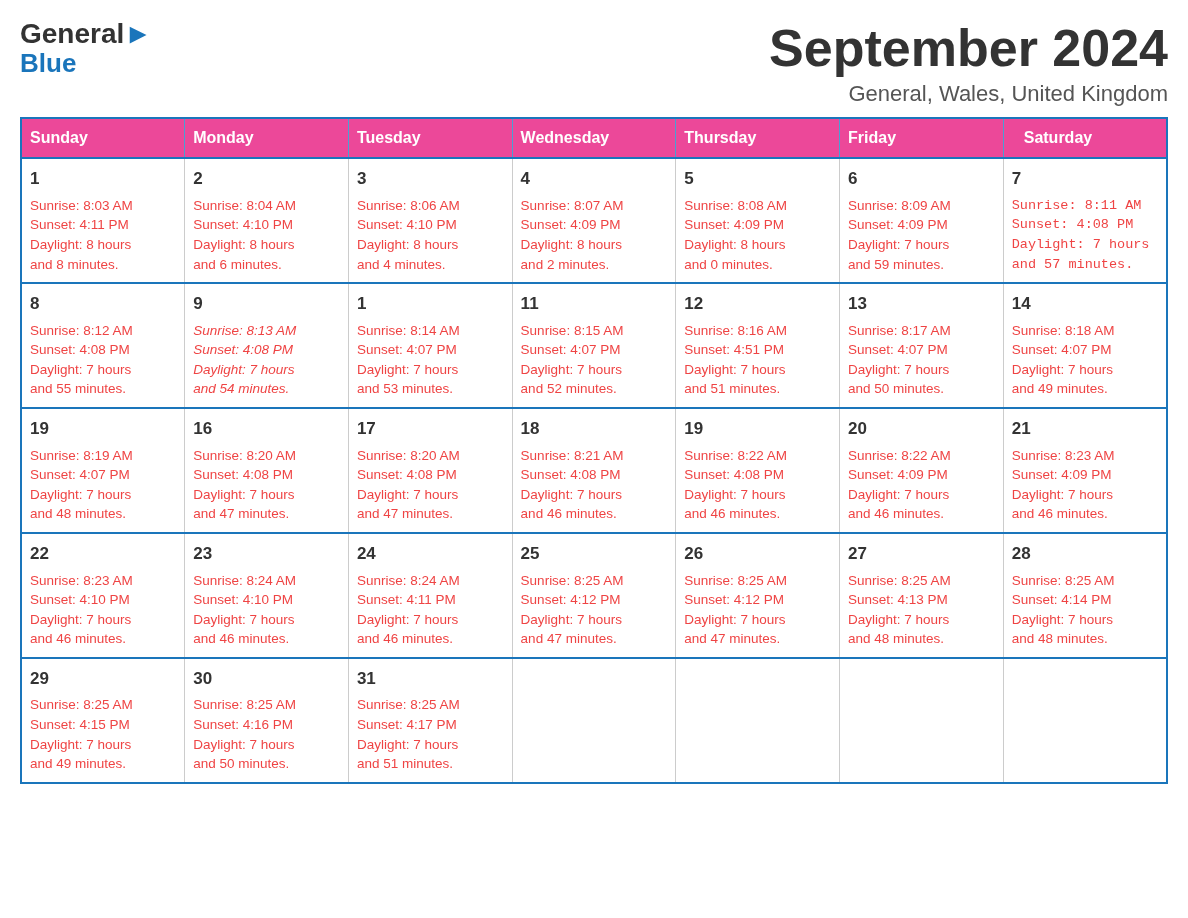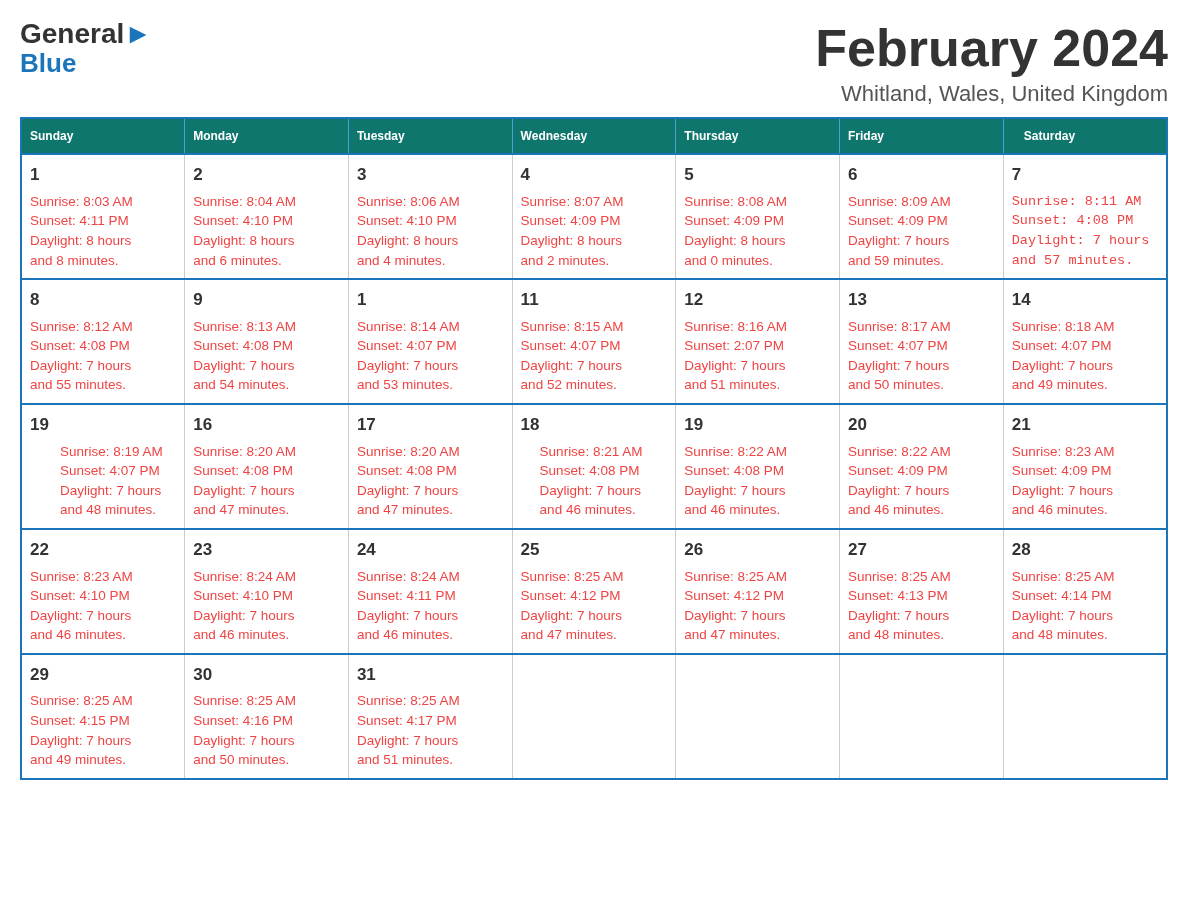--- a/index.html
+++ b/index.html
@@ -51,23 +51,23 @@
       font-size: 22px;
       color: #555;
       margin-top: 4px;
     }
     .calendar {
       width: 100%;
       border-collapse: collapse;
       border: 2px solid #1a75bb;
     }
     .calendar thead th {
-      background-color: #0f766e;
+      background-color: #ec4899;
       color: #fff;
-      font-size: 12px;
+      font-size: 16px;
       font-weight: bold;
       padding: 10px 8px;
       text-align: left;
       border-right: 1px solid #4a9fd4;
     }
     .calendar thead th:last-child {
       border-right: none;
       padding-left: 20px;
     }
     .calendar tbody tr {
@@ -104,22 +104,22 @@
 <body>
 
 <div class="header">
   <div class="logo">
     <div class="logo-text">
       General<span>►</span>
     </div>
     <div class="logo-line2">Blue</div>
   </div>
   <div class="title-section">
-    <div class="month-title">February 2024</div>
-    <div class="subtitle">Whitland, Wales, United Kingdom</div>
+    <div class="month-title">September 2024</div>
+    <div class="subtitle">General, Wales, United Kingdom</div>
   </div>
 </div>
 
 <table class="calendar">
   <thead>
     <tr>
     <th>Sunday</th>
         <th>Monday</th>
         <th>Tuesday</th>
         <th>Wednesday</th>
@@ -183,21 +183,21 @@
       <tr>
         <td>
           <span class="day-number">8</span>
           <div class="day-info" style="white-space: pre-line;">Sunrise: 8:12 AM
 Sunset: 4:08 PM
 Daylight: 7 hours
 and 55 minutes.</div>
         </td>
         <td>
           <span class="day-number">9</span>
-          <div class="day-info" style="white-space: pre-line;">Sunrise: 8:13 AM
+          <div class="day-info" style="white-space: pre-line; font-style: italic;">Sunrise: 8:13 AM
 Sunset: 4:08 PM
 Daylight: 7 hours
 and 54 minutes.</div>
         </td>
         <td>
           <span class="day-number">1</span>
           <div class="day-info" style="white-space: pre-line;">Sunrise: 8:14 AM
 Sunset: 4:07 PM
 Daylight: 7 hours
 and 53 minutes.</div>
@@ -205,21 +205,21 @@
         <td>
           <span class="day-number">11</span>
           <div class="day-info" style="white-space: pre-line;">Sunrise: 8:15 AM
 Sunset: 4:07 PM
 Daylight: 7 hours
 and 52 minutes.</div>
         </td>
         <td>
           <span class="day-number">12</span>
           <div class="day-info" style="white-space: pre-line;">Sunrise: 8:16 AM
-Sunset: 2:07 PM
+Sunset: 4:51 PM
 Daylight: 7 hours
 and 51 minutes.</div>
         </td>
         <td>
           <span class="day-number">13</span>
           <div class="day-info" style="white-space: pre-line;">Sunrise: 8:17 AM
 Sunset: 4:07 PM
 Daylight: 7 hours
 and 50 minutes.</div>
         </td>
@@ -227,42 +227,42 @@
           <span class="day-number">14</span>
           <div class="day-info" style="white-space: pre-line;">Sunrise: 8:18 AM
 Sunset: 4:07 PM
 Daylight: 7 hours
 and 49 minutes.</div>
         </td>
       </tr>
       <tr>
         <td>
           <span class="day-number">19</span>
-          <div class="day-info" style="white-space: pre-line; margin-left: 30px;">Sunrise: 8:19 AM
+          <div class="day-info" style="white-space: pre-line;">Sunrise: 8:19 AM
 Sunset: 4:07 PM
 Daylight: 7 hours
 and 48 minutes.</div>
         </td>
         <td>
           <span class="day-number">16</span>
           <div class="day-info" style="white-space: pre-line;">Sunrise: 8:20 AM
 Sunset: 4:08 PM
 Daylight: 7 hours
 and 47 minutes.</div>
         </td>
         <td>
           <span class="day-number">17</span>
           <div class="day-info" style="white-space: pre-line;">Sunrise: 8:20 AM
 Sunset: 4:08 PM
 Daylight: 7 hours
 and 47 minutes.</div>
         </td>
         <td>
           <span class="day-number">18</span>
-          <div class="day-info" style="white-space: pre-line; margin-left: 19px;">Sunrise: 8:21 AM
+          <div class="day-info" style="white-space: pre-line;">Sunrise: 8:21 AM
 Sunset: 4:08 PM
 Daylight: 7 hours
 and 46 minutes.</div>
         </td>
         <td>
           <span class="day-number">19</span>
           <div class="day-info" style="white-space: pre-line;">Sunrise: 8:22 AM
 Sunset: 4:08 PM
 Daylight: 7 hours
 and 46 minutes.</div>

